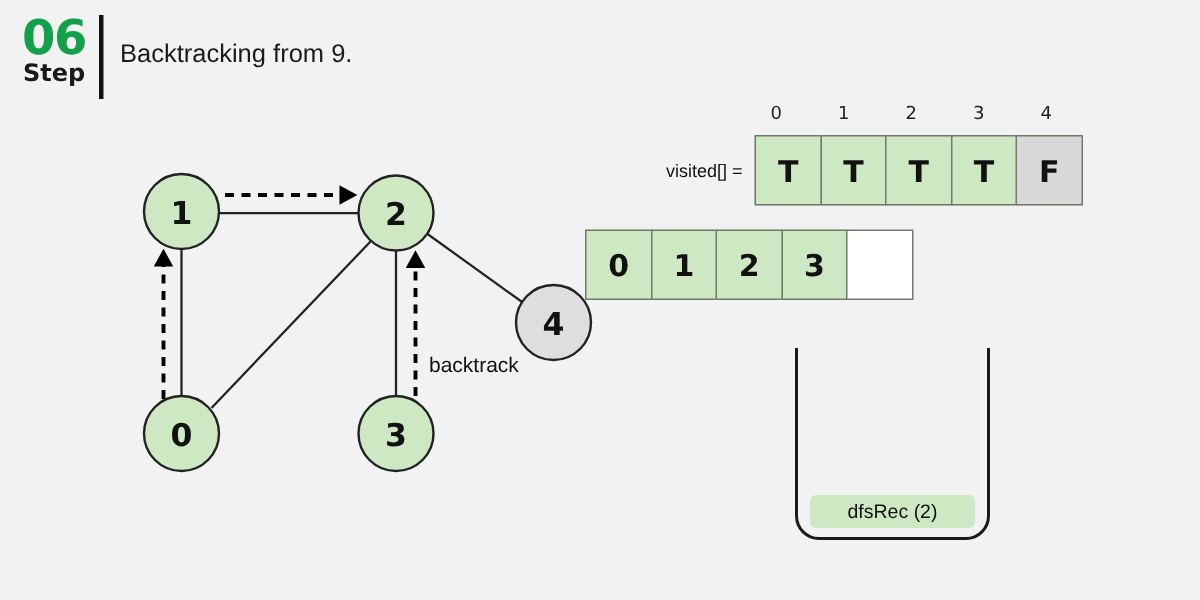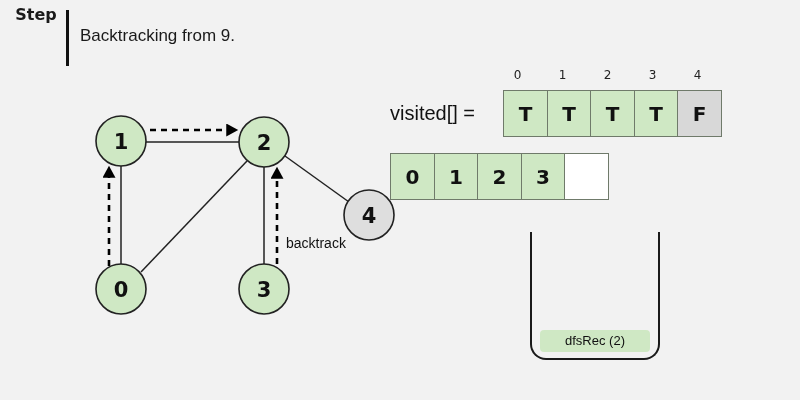--- a/index.html
+++ b/index.html
@@ -114,23 +114,23 @@
   .array-row {
     position: absolute;
     left: 0;
     display: flex;
     align-items: center;
   }
   #visited-row { top: 30px; }
   #res-row { top: 93px; }
   .array-label {
     width: 105px;
-    text-align: left;
+    text-align: right;
     padding-right: 8px;
-    font-size: 20px;
+    font-size: 12px;
     color: #111111;
     white-space: nowrap;
   }
   .array-cells {
     display: flex;
   }
   .array-cell {
     width: 45px;
     height: 47px;
     box-sizing: border-box;
@@ -204,20 +204,21 @@
     font-size: 13px;
     color: #111111;
     white-space: nowrap;
   }
 </style>
 </head>
 <body>
 
 <div id="header">
   <div id="step-badge">
+    <div id="step-number">06</div>
     <div id="step-word">Step</div>
   </div>
   <div id="header-divider"></div>
   <div id="step-title">Backtracking from 9.</div>
 </div>
 
 <div id="graph-panel">
   <svg id="graph-svg" width="340" height="245" viewBox="0 0 340 245">
     <defs>
       <marker id="arrowhead" markerWidth="5" markerHeight="5" refX="2.2" refY="2.5" orient="auto" markerUnits="strokeWidth">

